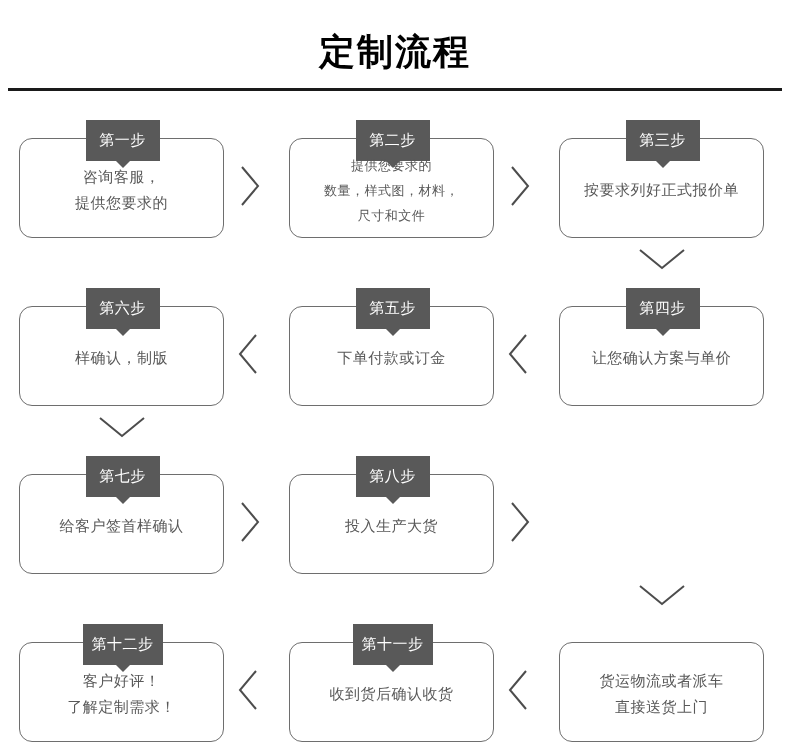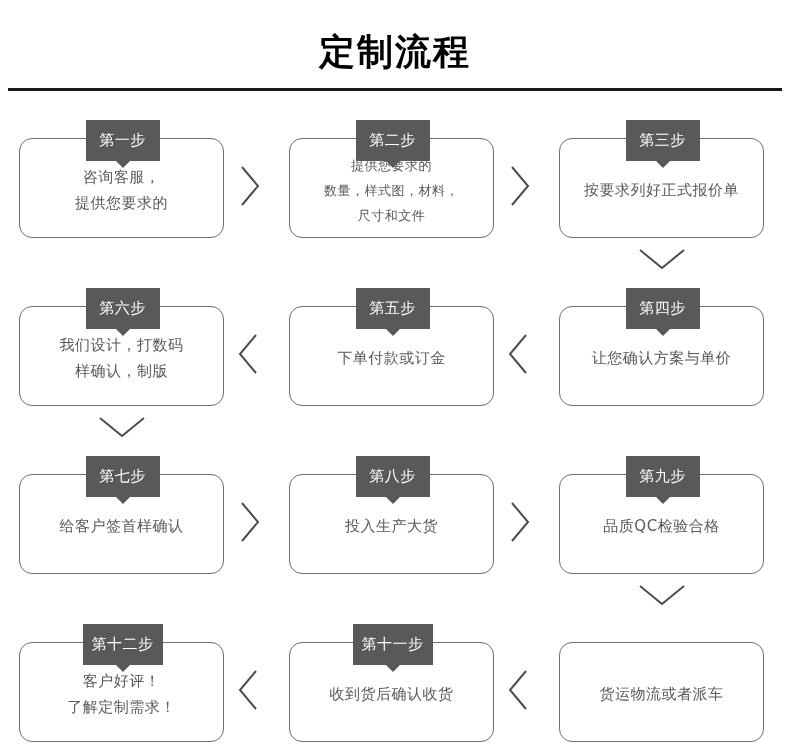--- a/index.html
+++ b/index.html
@@ -237,21 +237,20 @@
 
     <div class="row row-1">
 
       <div class="cell cell-0">
         <div class="step-box"></div>
         <div class="step-badge">
           <span>第六步</span>
           <span class="badge-tail"></span>
         </div>
         <div class="step-body lines-2">
-          <div class="step-line">我们设计，打数码</div>
           <div class="step-line">样确认，制版</div>
         </div>
       </div>
 
       <div class="arrow-h pos-a">
         <svg width="34" height="52" viewBox="0 0 34 52">
           <polyline points="24,7 8,26 24,45" fill="none" stroke="#4d4d4d" stroke-width="2"></polyline>
         </svg>
       </div>
 
@@ -319,30 +318,20 @@
           <div class="step-line">投入生产大货</div>
         </div>
       </div>
 
       <div class="arrow-h pos-b">
         <svg width="34" height="52" viewBox="0 0 34 52">
           <polyline points="10,7 26,26 10,45" fill="none" stroke="#4d4d4d" stroke-width="2"></polyline>
         </svg>
       </div>
 
-      <div class="cell cell-2">
-        <div class="step-box"></div>
-        <div class="step-badge">
-          <span>第九步</span>
-          <span class="badge-tail"></span>
-        </div>
-        <div class="step-body lines-1">
-          <div class="step-line">品质QC检验合格</div>
-        </div>
-      </div>
 
       <div class="arrow-v col-2">
         <svg width="60" height="34" viewBox="0 0 60 34">
           <polyline points="8,8 30,26 52,8" fill="none" stroke="#4d4d4d" stroke-width="2"></polyline>
         </svg>
       </div>
     </div>
 
     <div class="row row-3">
 
@@ -378,18 +367,19 @@
       <div class="arrow-h pos-b">
         <svg width="34" height="52" viewBox="0 0 34 52">
           <polyline points="24,7 8,26 24,45" fill="none" stroke="#4d4d4d" stroke-width="2"></polyline>
         </svg>
       </div>
 
       <div class="cell cell-2">
         <div class="step-box"></div>
         <div class="step-body lines-2">
           <div class="step-line">货运物流或者派车</div>
+          <div class="step-line">直接送货上门</div>
         </div>
       </div>
     </div>
 
   </div>
 </div>
 
 </body></html>

